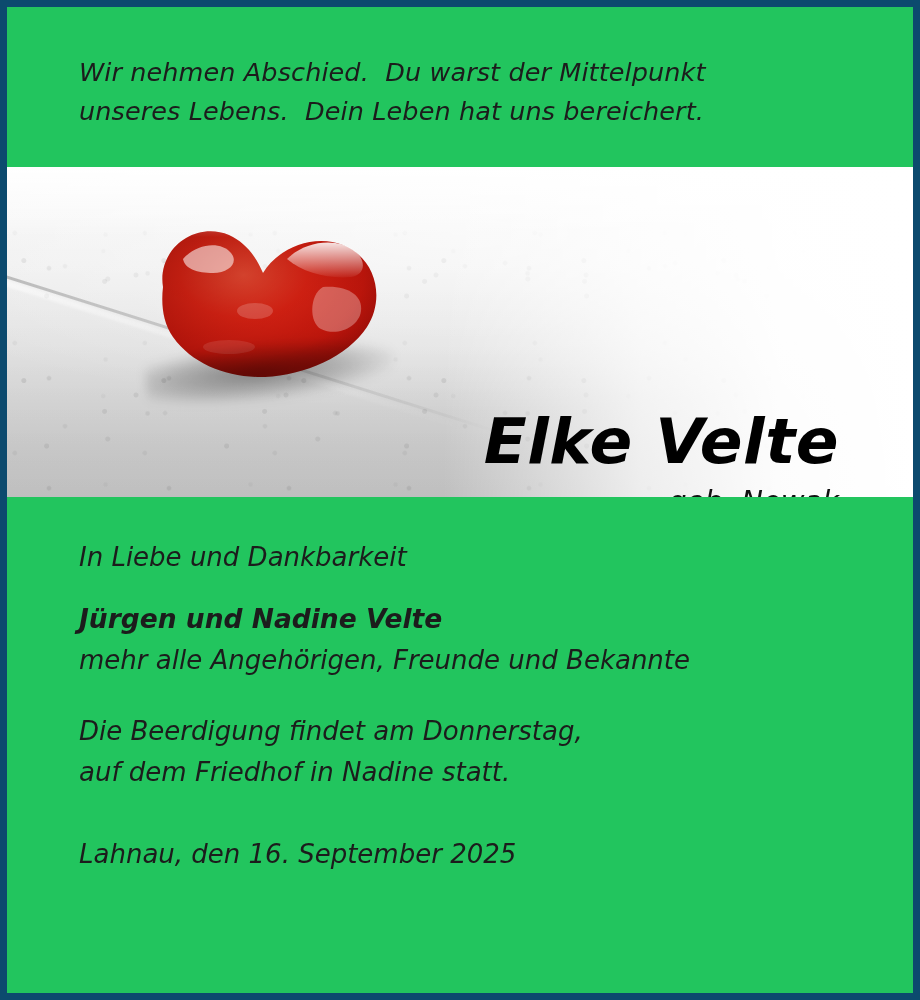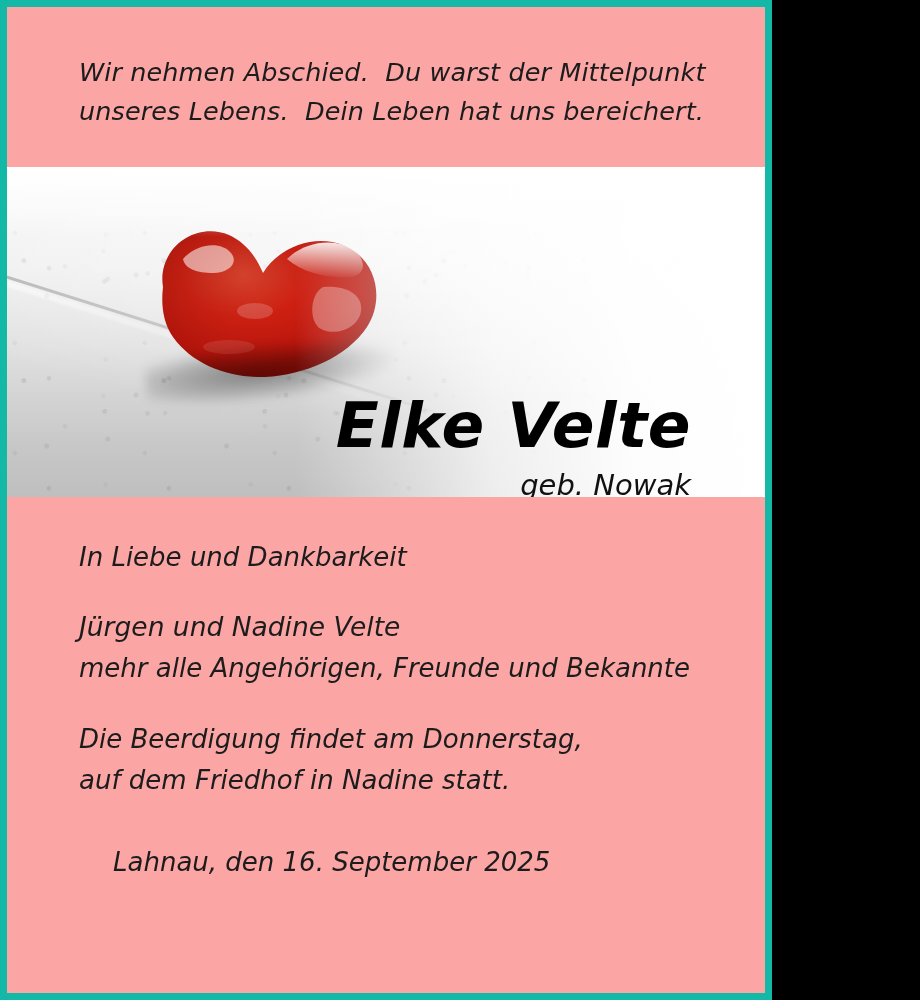--- a/index.html
+++ b/index.html
@@ -8,24 +8,24 @@
     background: #000;
   }
   body {
     width: 920px;
     height: 1000px;
     font-family: "DejaVu Sans", sans-serif;
   }
   .obituary {
     position: relative;
     box-sizing: border-box;
-    width: 772px;
+    width: 920px;
     height: 1000px;
-    background: #fca5a5;
-    border: 7px solid #14b8a6;
+    background: #22c55e;
+    border: 7px solid #0c4a6e;
     overflow: hidden;
   }
   .inner {
     position: relative;
     width: 100%;
     height: 100%;
     box-sizing: border-box;
   }
 
   
@@ -130,21 +130,21 @@
     height: 56px;
     background: radial-gradient(ellipse at 45% 50%, rgba(0,0,0,0.42) 0%, rgba(0,0,0,0.20) 45%, rgba(0,0,0,0) 75%);
     filter: blur(5px);
     transform: rotate(-6deg);
   }
 
   
   .name-block {
     position: absolute;
     right: 74px;
-    top: 224px;
+    top: 240px;
     text-align: right;
   }
   .name {
     font-family: "DejaVu Sans", sans-serif;
     font-weight: bold;
     font-style: italic;
     font-size: 63px;
     line-height: 70px;
     letter-spacing: 0.5px;
     color: #000;
@@ -166,37 +166,36 @@
     color: #1c1c1c;
   }
   .lower .block { margin-bottom: 0; }
   .t-dedication {
     font-size: 26px;
     line-height: 40px;
   }
   .t-family {
     font-size: 26.5px;
     line-height: 44px;
-    font-weight: normal;
-    margin-top: 28px;
+    font-weight: bold;
+    margin-top: 20px;
   }
   .t-relatives {
     font-size: 26px;
     line-height: 38px;
   }
   .t-funeral {
     font-size: 26px;
     line-height: 41px;
     margin-top: 32px;
   }
   .t-place {
     font-size: 26px;
     line-height: 38px;
     margin-top: 42px;
-    margin-left: 34px;
   }
   .nowrap { white-space: pre; }
 </style>
 </head>
 <body>
 
 <div class="obituary">
   <div class="inner">
 
     <div class="verse">

